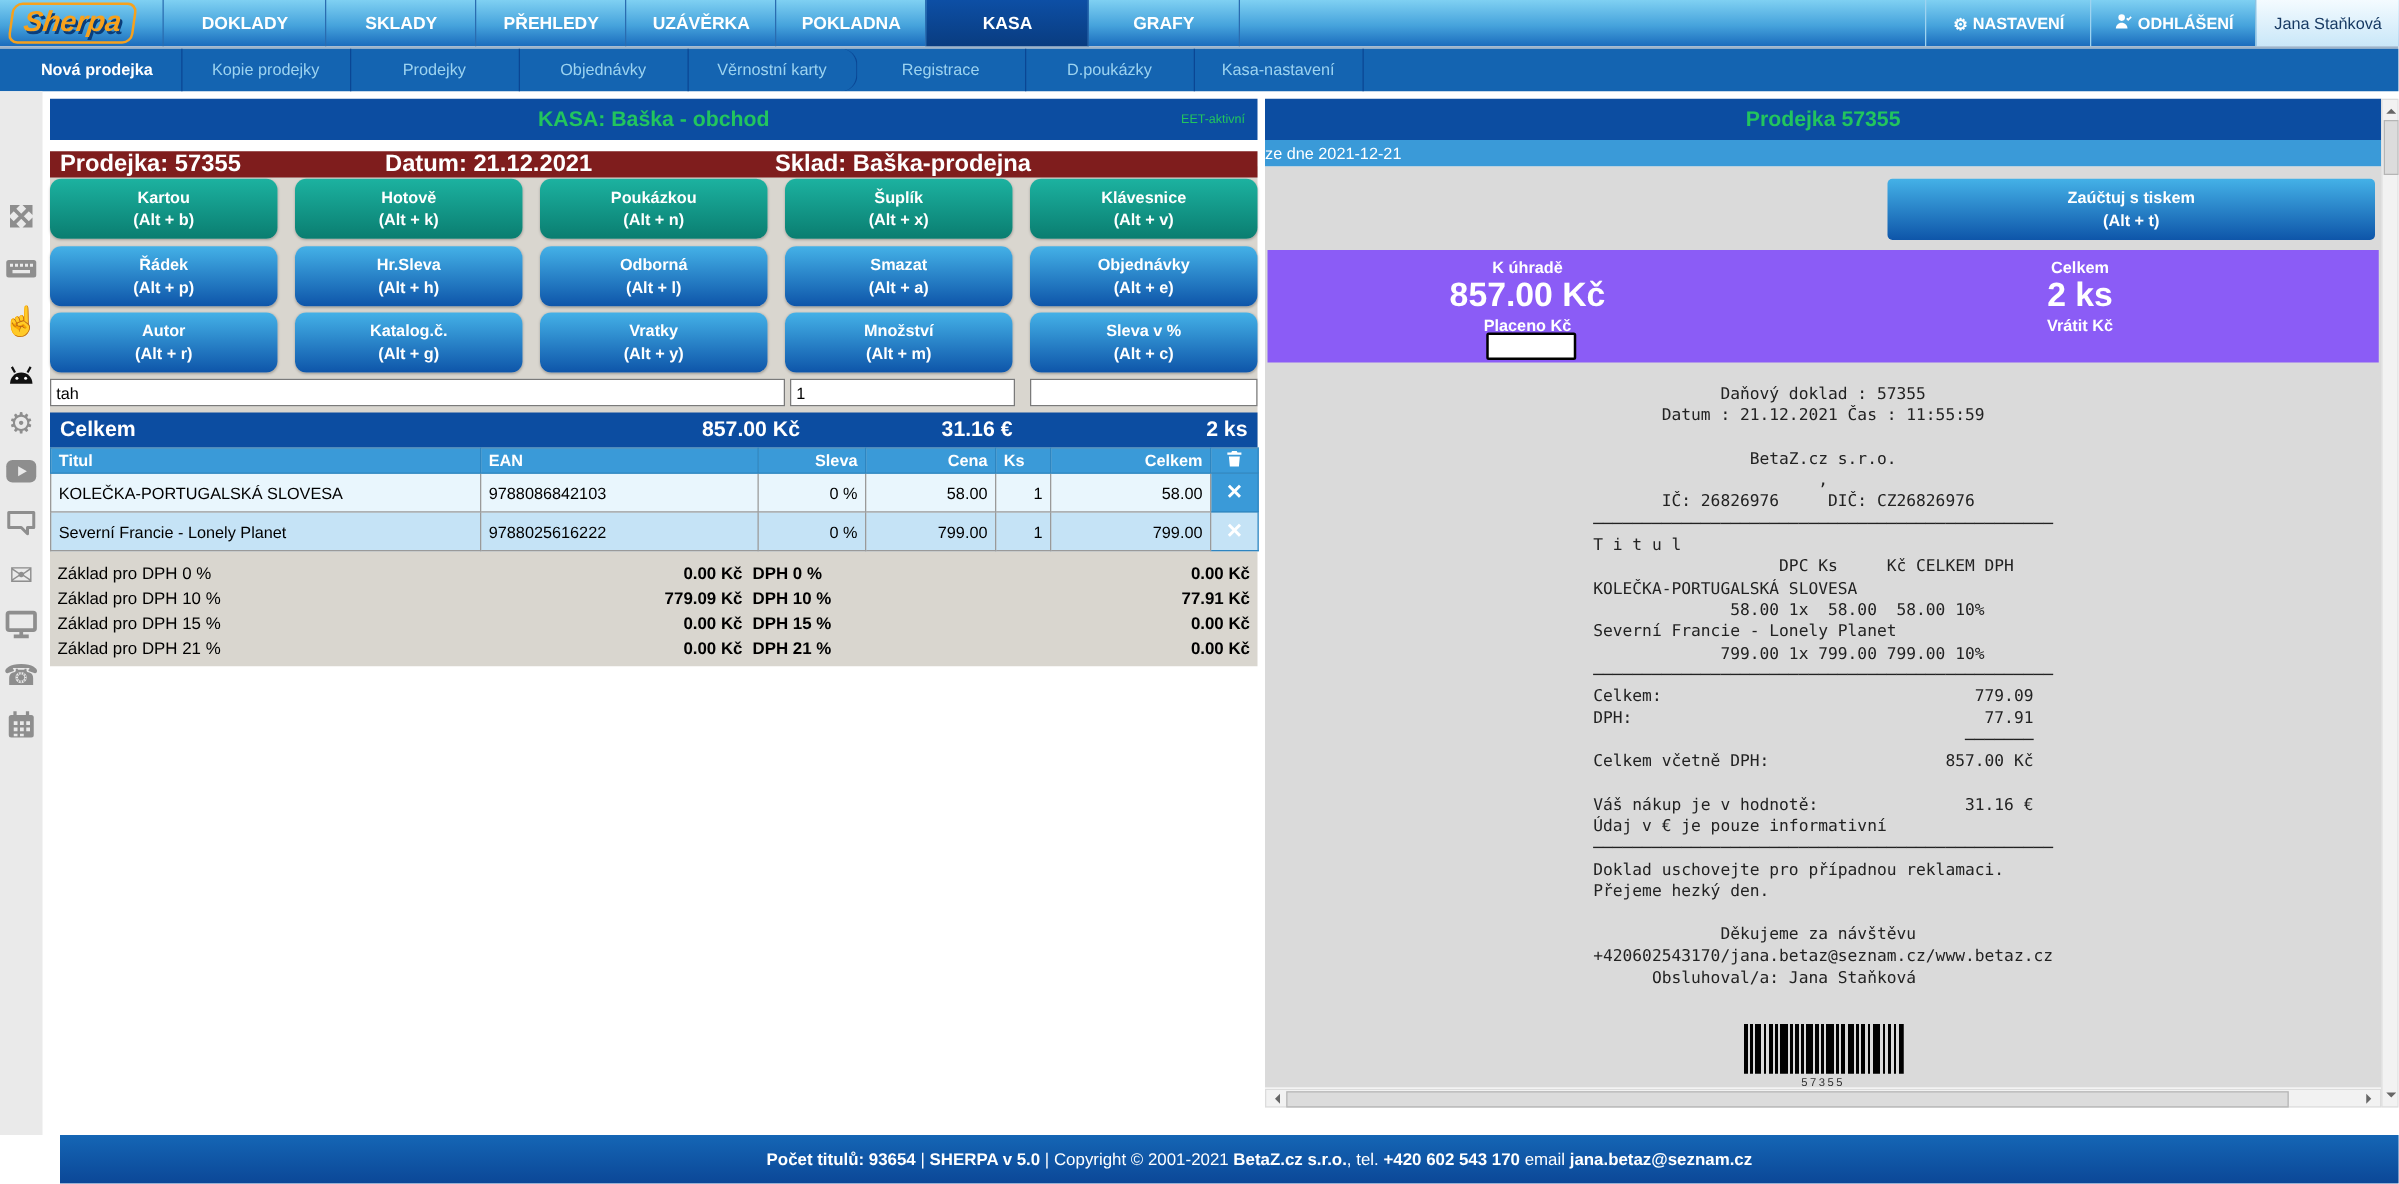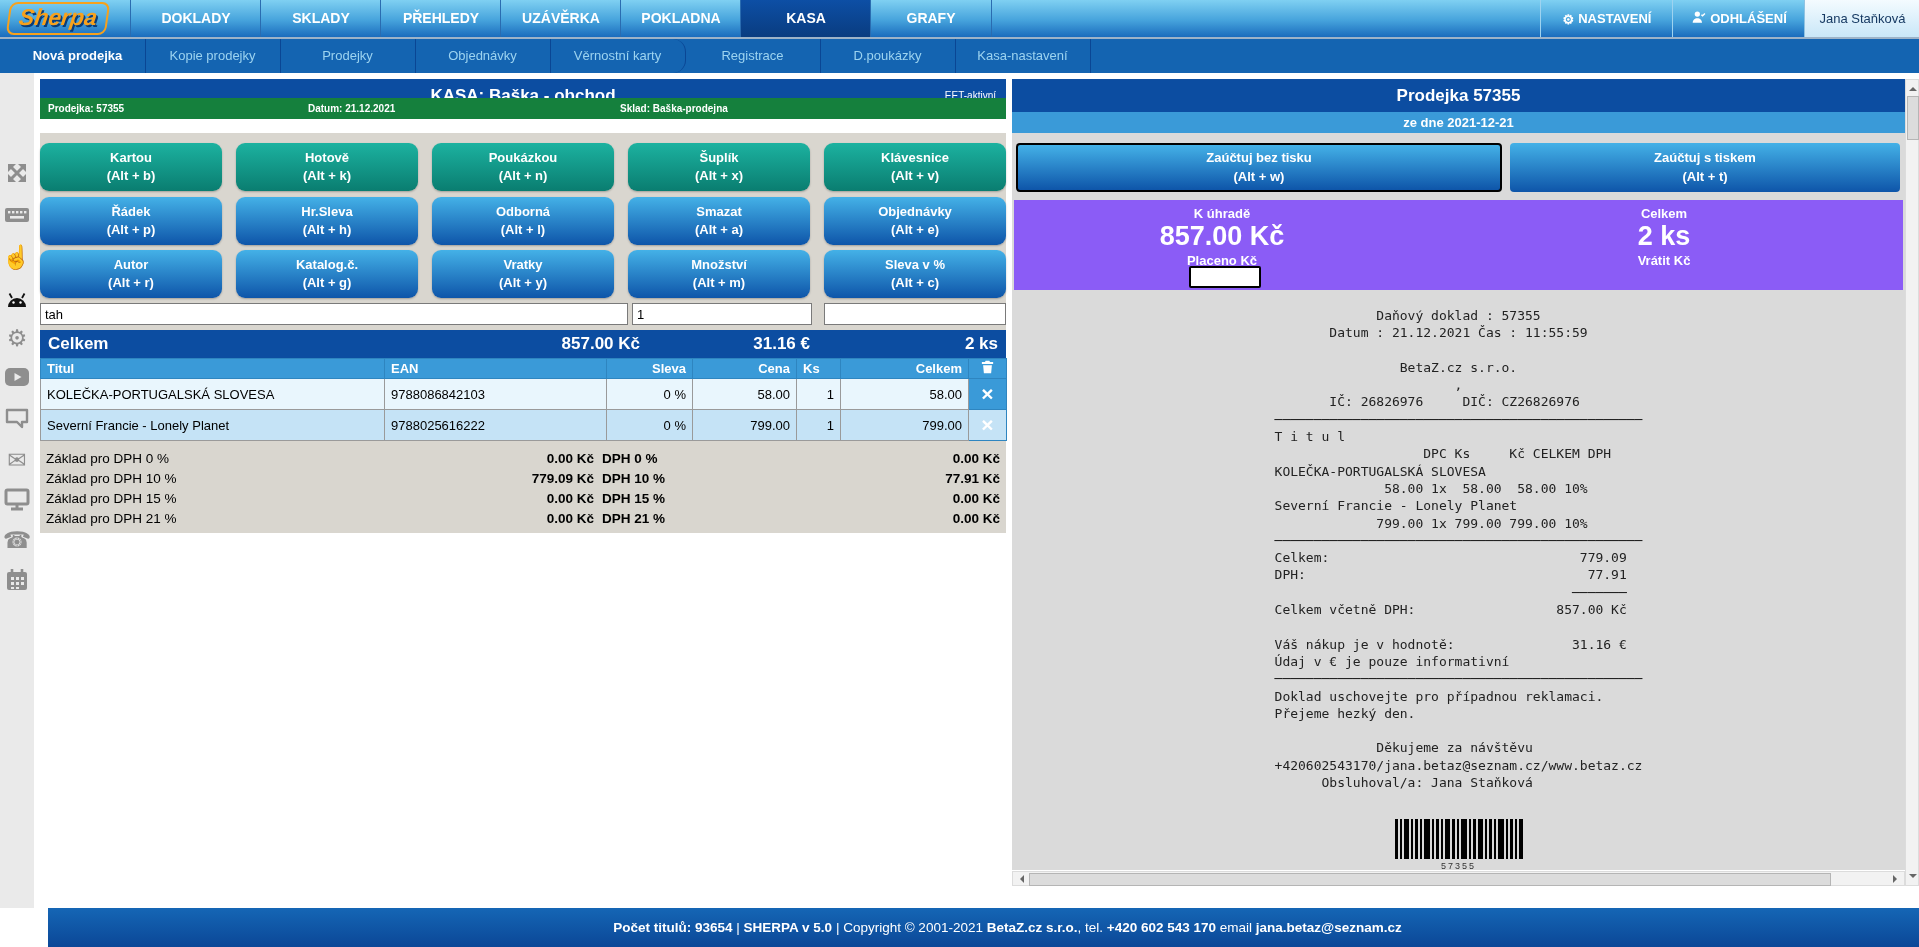--- a/index.html
+++ b/index.html
@@ -33,24 +33,24 @@
   
   .sidebar { position:absolute; left:0; top:73px; width:34px; height:835px; background:#eaeaea; }
   .side-ic { position:absolute; left:0; width:34px; text-align:center; color:#8e8e8e; cursor:pointer; }
   .side-ic svg { display:inline-block; }
   .side-ic .tglyph { font-size:23px; line-height:24px; }
 
   
   .lpanel { position:absolute; left:40px; top:79px; width:966px; height:829px; }
   .lp-bg { position:absolute; left:0; top:54px; width:966px; height:400px; background:#d9d6cf; }
   .panel-header { position:absolute; left:0; top:0; width:100%; height:33px; background:#0c4da1;
-                  color:#ffffff; font-weight:bold; font-size:17px; text-align:center; line-height:33px; }
+                  color:#22c55e; font-weight:bold; font-size:17px; text-align:center; line-height:33px; }
   .eet { position:absolute; right:10px; top:0; font-size:10px; font-weight:normal; line-height:33px; }
-  .lp-info { position:absolute; left:0; top:19px; width:100%; height:21px; background:#15803d;
-             color:#fff; font-weight:bold; font-size:10px; line-height:21px; }
+  .lp-info { position:absolute; left:0; top:42px; width:100%; height:21px; background:#7f1d1d;
+             color:#fff; font-weight:bold; font-size:19px; line-height:21px; }
   .lp-info span { position:absolute; top:0; }
   .btn { position:absolute; width:182px; height:48px; border-radius:9px; color:#fff; font-weight:bold;
          font-size:13px; text-align:center; display:flex; flex-direction:column; justify-content:center;
          line-height:1.4; cursor:pointer; box-shadow:0 1px 2px rgba(0,0,0,.25); }
   .btn.teal { background:linear-gradient(180deg,#1cb2a0,#0a7d70); }
   .btn.blue { background:linear-gradient(180deg,#44b1e7,#0e55a9); }
   .inp { position:absolute; top:224px; height:18px; border:1px solid #7a7a7a; background:#fff;
          font-size:13px; font-family:"Liberation Sans",sans-serif; padding:1px 4px; }
   .lp-total { position:absolute; left:0; top:251px; width:100%; height:28px; background:#0c4da1;
               color:#fff; font-weight:bold; font-size:17px; line-height:28px; }
@@ -70,21 +70,21 @@
   .dph-row { display:flex; height:20px; align-items:center; }
   .dph-label { width:300px; padding-left:6px; box-sizing:border-box; }
   .dph-base  { width:254px; text-align:right; font-weight:bold; }
   .dph-dlabel{ margin-left:8px; width:150px;font-weight:bold; }
   .dph-dval  { flex:1; text-align:right; font-weight:bold; padding-right:6px; }
 
   
   .rpanel { position:absolute; left:1012px; top:79px; width:893px; height:829px; }
   .rp-bg { position:absolute; left:0; top:54px; width:893px; height:737px; background:#dadada; }
   .rp-sub { position:absolute; left:0; top:33px; width:100%; height:21px; background:#3a9ad8;
-            color:#fff; font-weight:bold; font-size:13px; text-align:center; line-height:21px; }
+            color:#fff; font-weight:normal; font-size:13px; line-height:21px; }
   .rbtn { position:absolute; top:64px; height:49px; border-radius:4px; color:#fff; font-weight:bold;
           font-size:13px; text-align:center; display:flex; flex-direction:column; justify-content:center;
           line-height:1.4; cursor:pointer; background:linear-gradient(180deg,#44b1e7,#0e55a9);
           box-sizing:border-box; }
   .rbtn.focused { border:2px solid #000; }
   .rp-pay { position:absolute; left:2px; top:121px; width:889px; height:90px; background:#8b5cf6;
             color:#fff; }
   .rp-pay div { position:absolute; width:300px; text-align:center; }
   .pay-lbl { font-size:13px; font-weight:bold; }
   .pay-val { font-size:27px; font-weight:bold; }
@@ -371,24 +371,20 @@
     </div>
   </div>
 
   <div class="rpanel">
     <div class="rp-bg"></div>
     <div class="panel-header">
       <span>Prodejka 57355</span>
     </div>
     <div class="rp-sub">ze dne 2021-12-21</div>
 
-    <div class="rbtn focused" style="left:4px;width:486px;">
-      <span>Zaúčtuj bez tisku</span>
-        <span>(Alt + w)</span>
-    </div>
     <div class="rbtn" style="left:498px;width:390px;">
       <span>Zaúčtuj s tiskem</span>
         <span>(Alt + t)</span>
     </div>
 
     <div class="rp-pay">
       <div class="pay-lbl" style="left:58px;top:6px;">K úhradě</div>
       <div class="pay-val" style="left:58px;top:21px;">857.00 Kč</div>
       <div class="pay-lbl" style="left:58px;top:53px;">Placeno Kč</div>
       <input class="pay-input" value="" style="">

